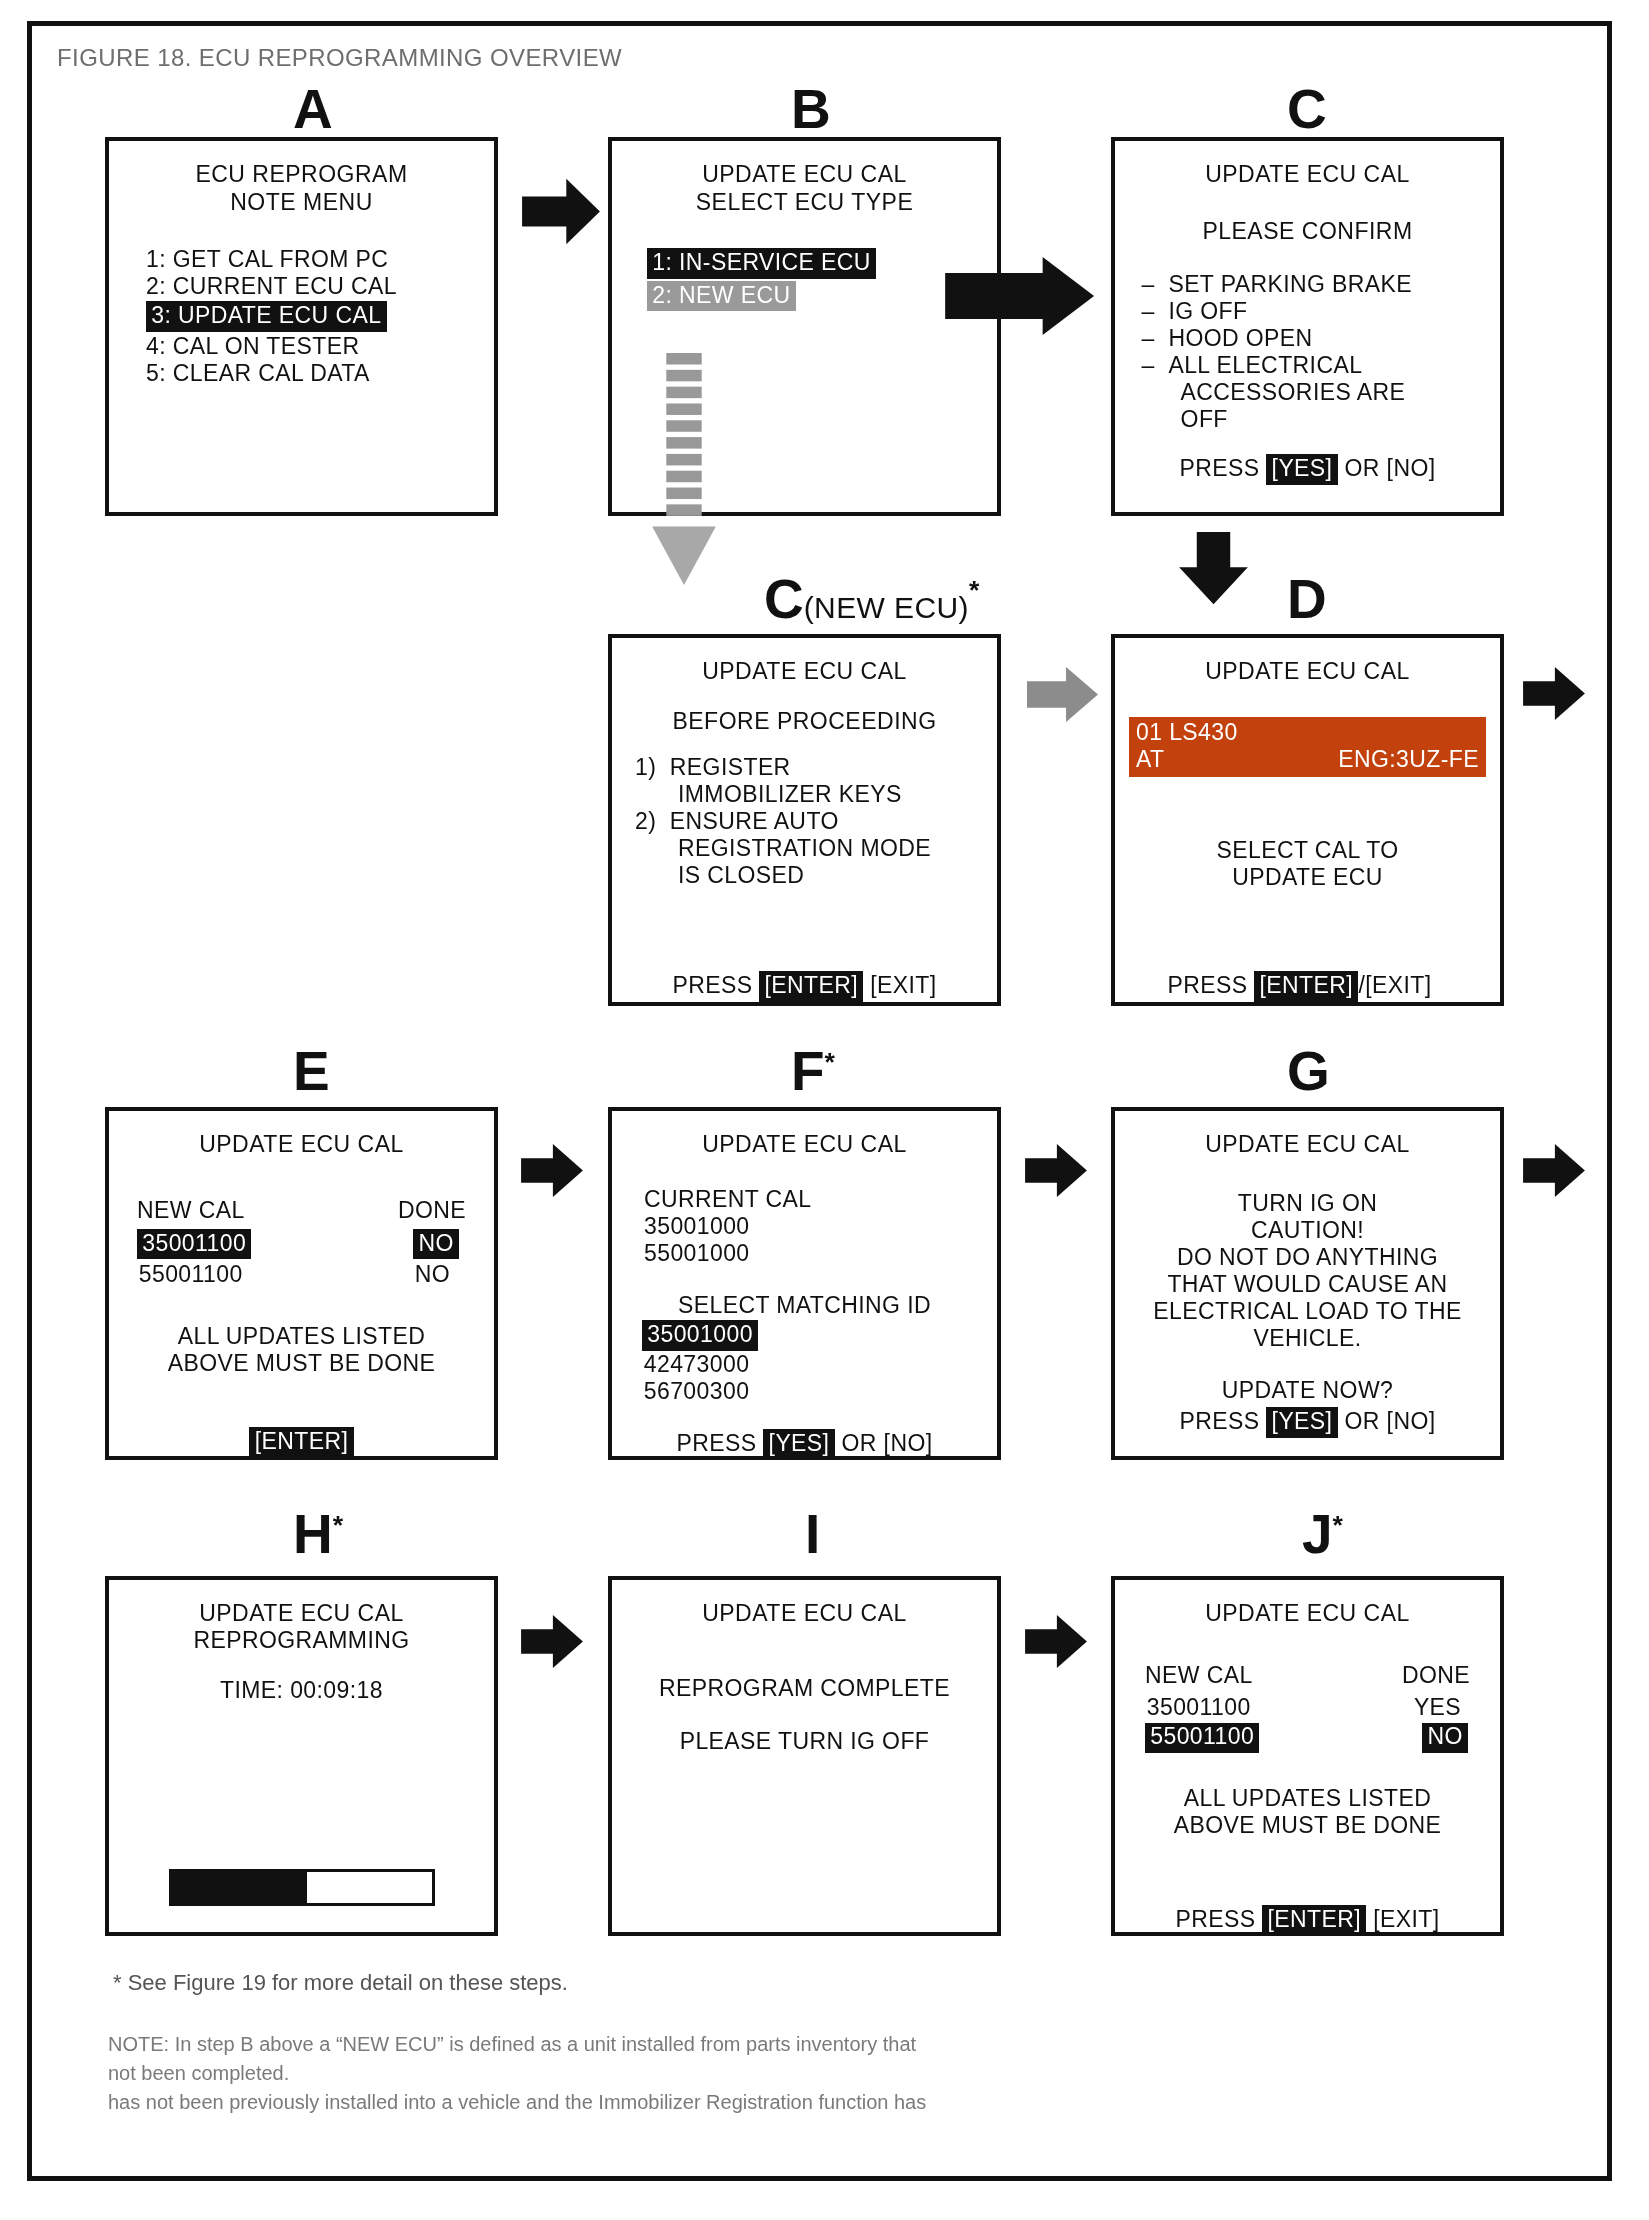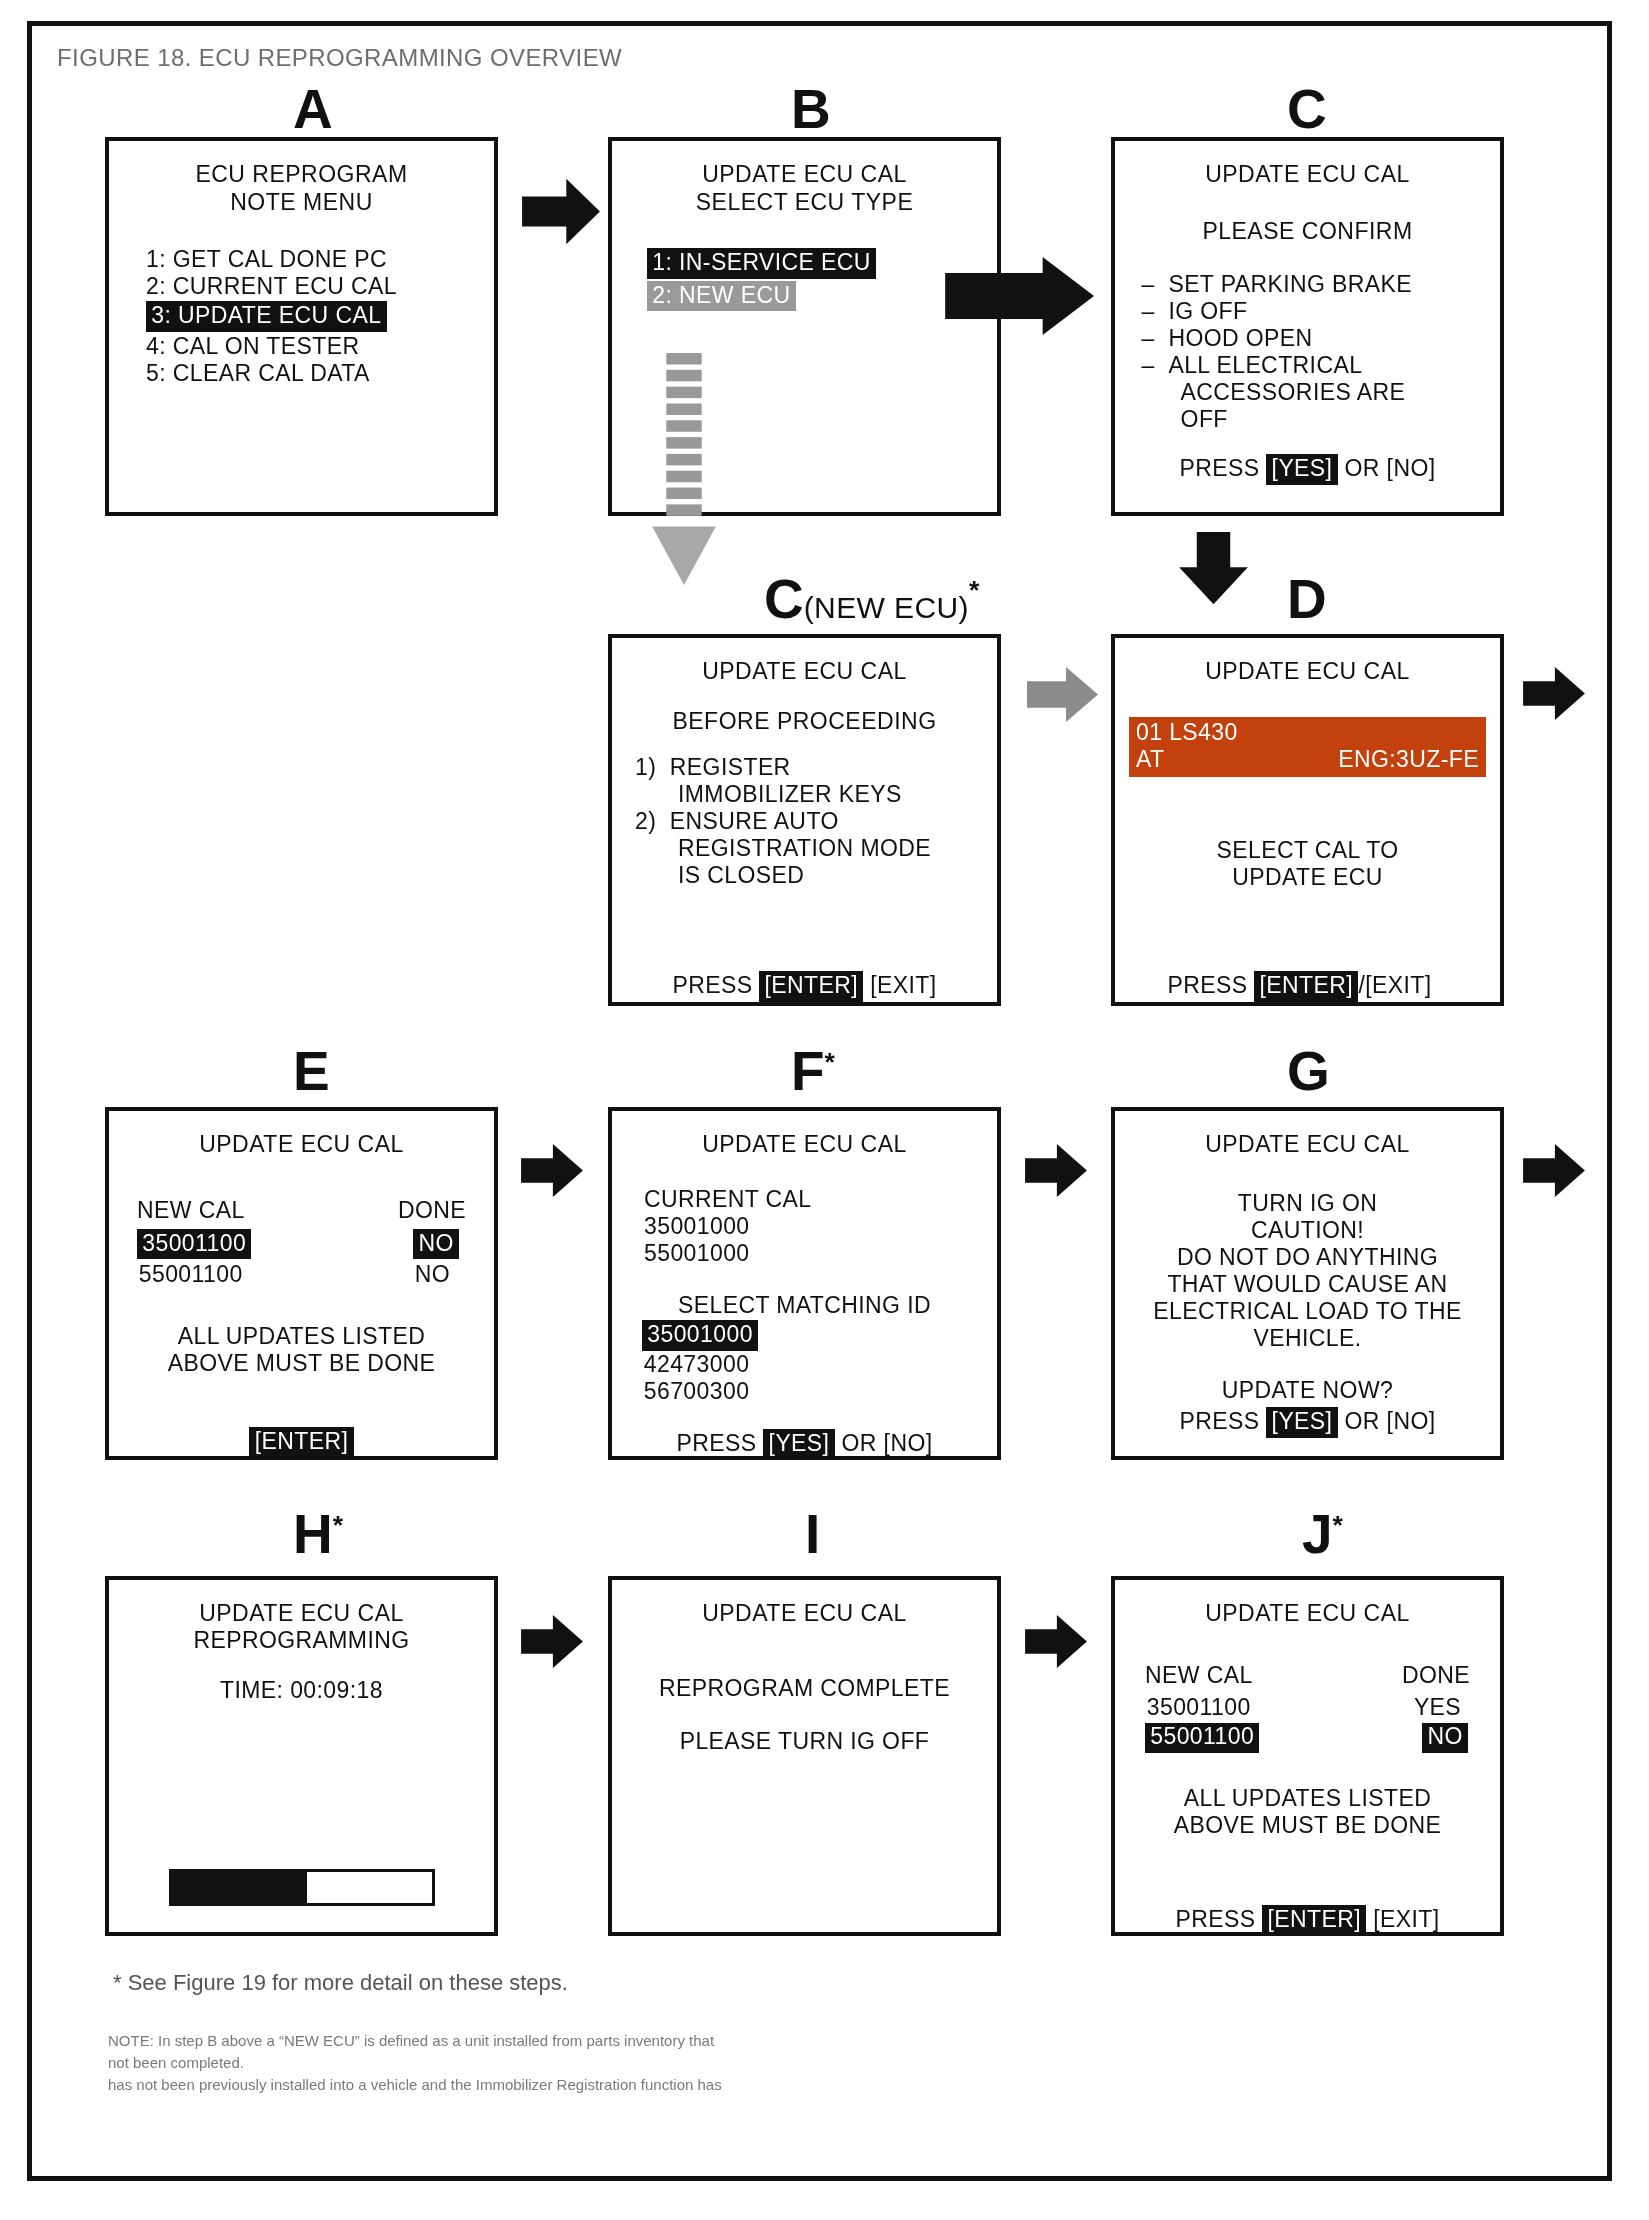--- a/index.html
+++ b/index.html
@@ -89,21 +89,21 @@
     color: #fff;
     padding: 0.9px 5.3px 2.7px 5.3px;
     display: inline-block;
   }
   .arrow {
     position: absolute;
   }
 
   .note {
     position: absolute;
-    font-size: 15px;
+    font-size: 20px;
     color: #7a7a7a;
     line-height: 1.45;
   }
   .footnote {
     position: absolute;
     font-size: 22px;
     color: #555;
   }
 
   
@@ -125,21 +125,21 @@
 
 <div class="fig-title">FIGURE 18. ECU REPROGRAMMING OVERVIEW</div>
 
 <div class="steplabel" style="left:293px; top:82px;">A</div>
 
 <div class="screen" style="left:105px; top:137px; width:393px; height:379px;">
   <div class="screen-inner">
     <div class="stitle">ECU REPROGRAM</div>
     <div class="stitle" style="margin-top:1.8px;">NOTE MENU</div>
     <div style="margin-top:30px; padding-left:37px;">
-      <div class="line">1:  GET CAL DONE PC</div>
+      <div class="line">1:  GET CAL FROM PC</div>
       <div class="line">2:  CURRENT ECU CAL</div>
       <div class="line" style="margin-top:0.9px;"><span class="inv">3:  UPDATE ECU CAL</span></div>
       <div class="line" style="margin-top:0.9px;">4:  CAL ON TESTER</div>
       <div class="line">5:  CLEAR CAL DATA</div>
     </div>
   </div>
 </div>
 
 <svg class="arrow" style="left:520px; top:177px;" width="82" height="69" viewBox="0 0 92 78">
   <path d="M2 22 H52 V2 L90 39 L52 76 V56 H2 Z" fill="#111"></path>

